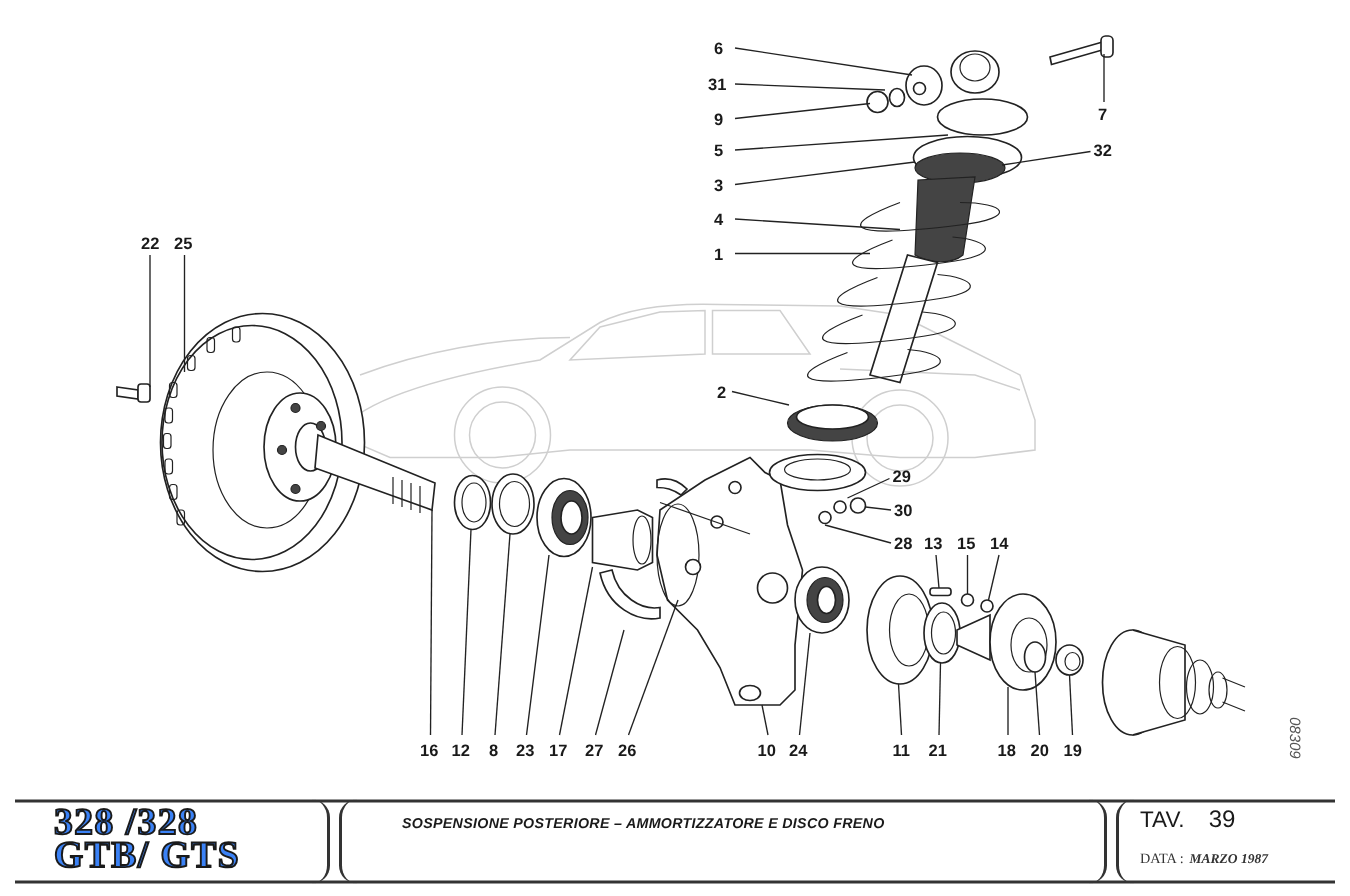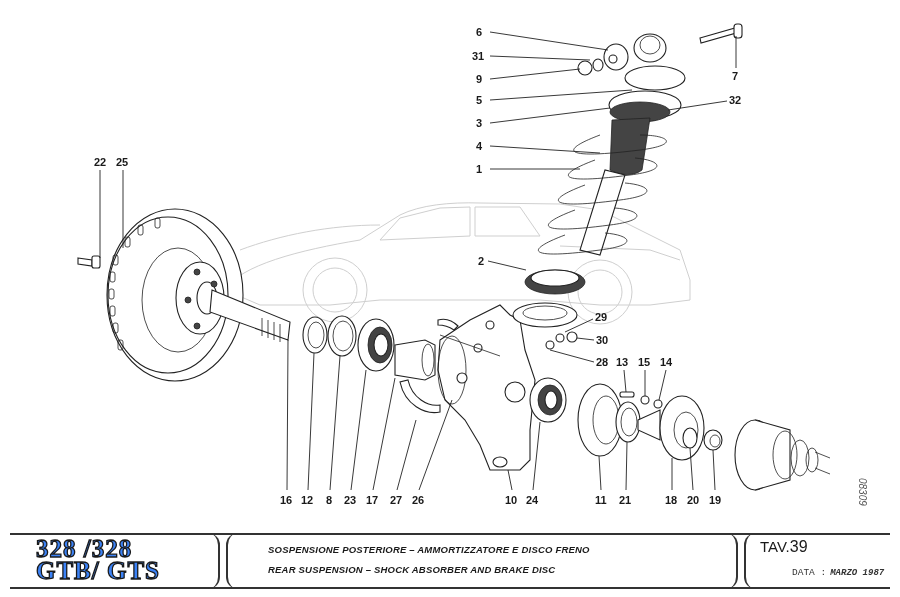--- a/index.html
+++ b/index.html
@@ -21,22 +21,22 @@
   .cell-logo { left: 0; width: 210px; border-right: 2px solid #333; border-radius: 0 12px 12px 0; }
   .cell-desc { left: 216px; width: 512px; border-left: 2px solid #333; border-right: 2px solid #333; border-radius: 12px; }
   .cell-tav { left: 734px; width: 146px; border-left: 2px solid #333; border-radius: 12px 0 0 12px; }
   .logo-line { position: absolute; left: 26px; font-family: Liberation Serif, serif; font-weight: bold; font-size: 25px; letter-spacing: 1px; color: #3b82f6; -webkit-text-stroke: 1.3px #1a1a1a; line-height: 22px; }
   .logo-1 { top: 5px; }
   .logo-2 { top: 27px; text-align: right; }
   .desc-line { position: absolute; left: 40px; font-family: "Liberation Sans", sans-serif; font-style: italic; font-weight: bold; font-size: 9.5px; color: #1a1a1a; white-space: nowrap; letter-spacing: 0.2px; }
   .desc-it { top: 11px; text-align: right; }
   .desc-en { top: 31px; }
   .tav-line { position: absolute; left: 14px; top: 5px; font-family: "Liberation Sans", sans-serif; font-size: 15px; color: #1a1a1a; white-space: nowrap; }
-  .tav-num { margin-left: 0; font-size: 16px; }
-  .data-line { position: absolute; left: 14px; top: 34px; font-family: Liberation Mono, monospace; font-size: 9.5px; color: #333; white-space: nowrap; margin-left: 32px; }
+  .tav-num { margin-left: 16px; font-size: 16px; }
+  .data-line { position: absolute; left: 14px; top: 34px; font-family: Liberation Serif, serif; font-size: 9.5px; color: #333; white-space: nowrap; }
   .data-val { font-style: italic; font-weight: bold; font-size: 9px; margin-left: 4px; }
 </style>
 </head>
 <body>
 
 <svg id="diagram" viewBox="0 0 900 520" xmlns="http://www.w3.org/2000/svg">
 
   <g>
     <path class="ghost" d="M225,290 C240,265 300,250 360,240 L400,215 C420,205 450,202 480,203 L560,204 L600,210 L640,230 L680,250 L690,280 L690,300 L650,305 L600,305 L540,300 L380,300 L330,305 L260,305 Z"></path>
     <path class="ghost" d="M400,218 L440,208 L470,207 L470,236 L380,240 Z"></path>
@@ -265,21 +265,20 @@
   <div class="rule-top"></div>
   <div class="rule-bot"></div>
 
   <div class="cell cell-logo">
     <div class="logo-line logo-1">328 /328</div>
     <div class="logo-line logo-2">GTB/ GTS</div>
   </div>
 
   <div class="cell cell-desc">
     <div class="desc-line desc-it">SOSPENSIONE POSTERIORE – AMMORTIZZATORE E DISCO  FRENO</div>
-    <div class="desc-line desc-en">REAR SUSPENSION – SHOCK ABSORBER AND BRAKE DISC</div>
   </div>
 
   <div class="cell cell-tav">
     <div class="tav-line">
       <span>TAV.</span><span class="tav-num">39</span>
     </div>
     <div class="data-line">
       <span>DATA  :</span><span class="data-val">MARZO 1987</span>
     </div>
   </div>

